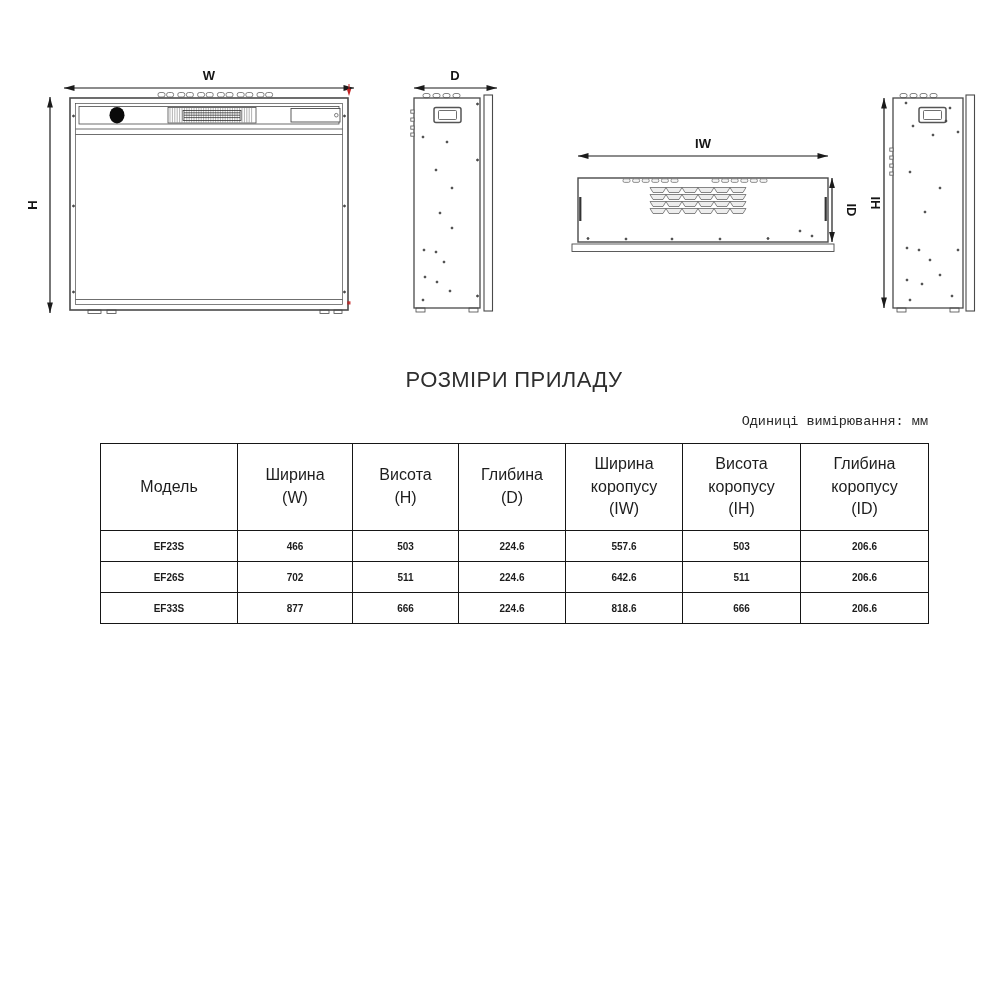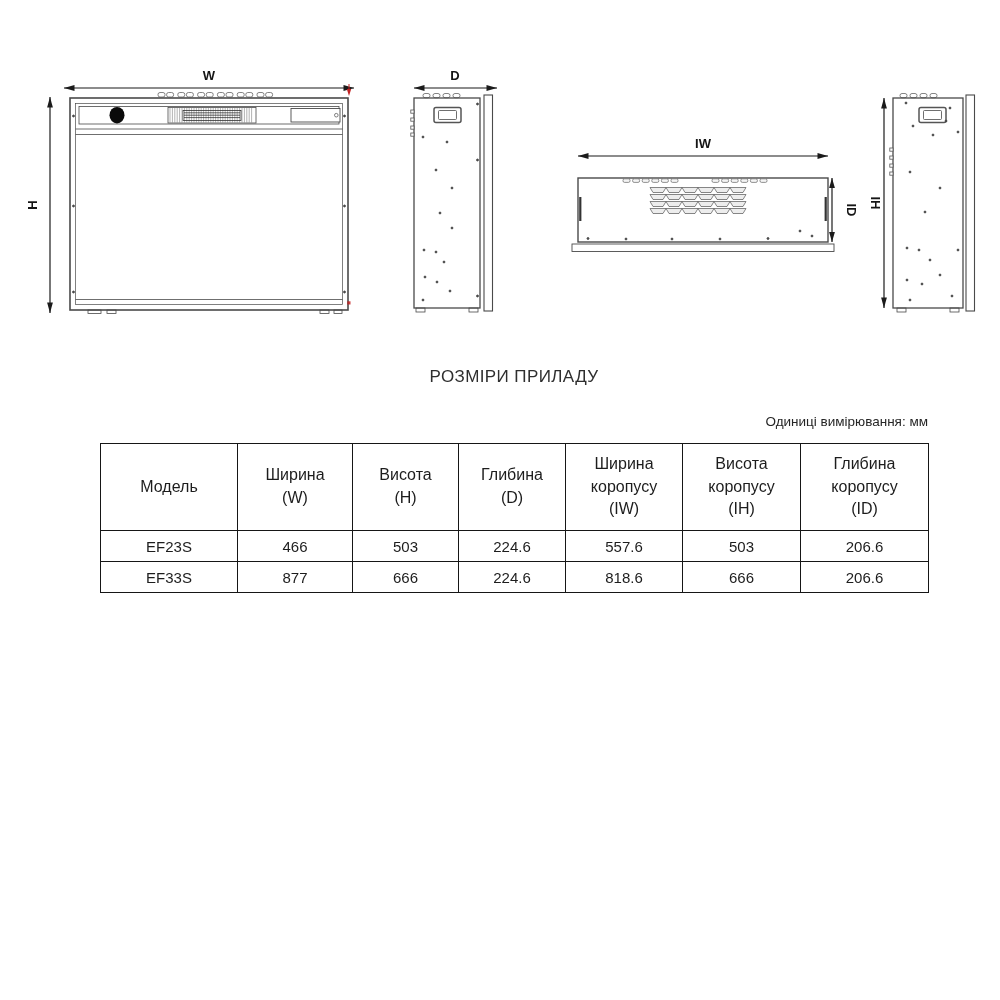--- a/index.html
+++ b/index.html
@@ -2,30 +2,30 @@
 <html><head>
 <meta charset="utf-8">
 <style>
   html,body{margin:0;padding:0;background:#fff;}
   .canvas{position:relative;width:1000px;height:1000px;background:#ffffff;
           font-family:"Liberation Sans",sans-serif;overflow:hidden;}
   #drawings{position:absolute;left:0;top:0;}
   #drawings text{font-family:"Liberation Sans",sans-serif;font-weight:bold;
                  font-size:13px;fill:#151515;stroke:none;}
   .title{position:absolute;left:100px;top:367px;width:828px;text-align:center;
-         font-size:17px;letter-spacing:.4px;color:#2e2e2e;}
+         font-size:22px;letter-spacing:.4px;color:#2e2e2e;}
   .units-note{position:absolute;left:100px;top:414px;width:828px;text-align:right;
-              font-size:13.5px;color:#262626;}
+              font-size:13.5px;color:#262626;font-family:Liberation Mono, monospace;}
   table.dims{position:absolute;left:100px;top:443px;width:828px;
              border-collapse:collapse;table-layout:fixed;}
   table.dims th,table.dims td{border:1.5px solid #161616;text-align:center;
              vertical-align:middle;color:#1d1d1d;background:#fff;padding:0;}
   table.dims th{height:86px;font-size:16px;font-weight:400;
                 white-space:pre-line;line-height:1.42;}
-  table.dims td{height:30px;font-size:15px;font-weight:400;}
+  table.dims td{height:30px;font-size:10px;font-weight:700;}
 </style>
 </head>
 <body>
 
 <div class="canvas">
 
   <svg id="drawings" viewBox="0 0 1000 355" width="1000" height="355">
 
     <g fill="none" stroke="#4a4a4a">
       <g stroke="#1b1b1b">
@@ -337,20 +337,29 @@
       <tr>
         <td>EF23S</td>
         <td>466</td>
         <td>503</td>
         <td>224.6</td>
         <td>557.6</td>
         <td>503</td>
         <td>206.6</td>
       </tr>
       <tr>
+        <td>EF26S</td>
+        <td>702</td>
+        <td>511</td>
+        <td>224.6</td>
+        <td>642.6</td>
+        <td>511</td>
+        <td>206.6</td>
+      </tr>
+      <tr>
         <td>EF33S</td>
         <td>877</td>
         <td>666</td>
         <td>224.6</td>
         <td>818.6</td>
         <td>666</td>
         <td>206.6</td>
       </tr>
     </tbody>
   </table>

